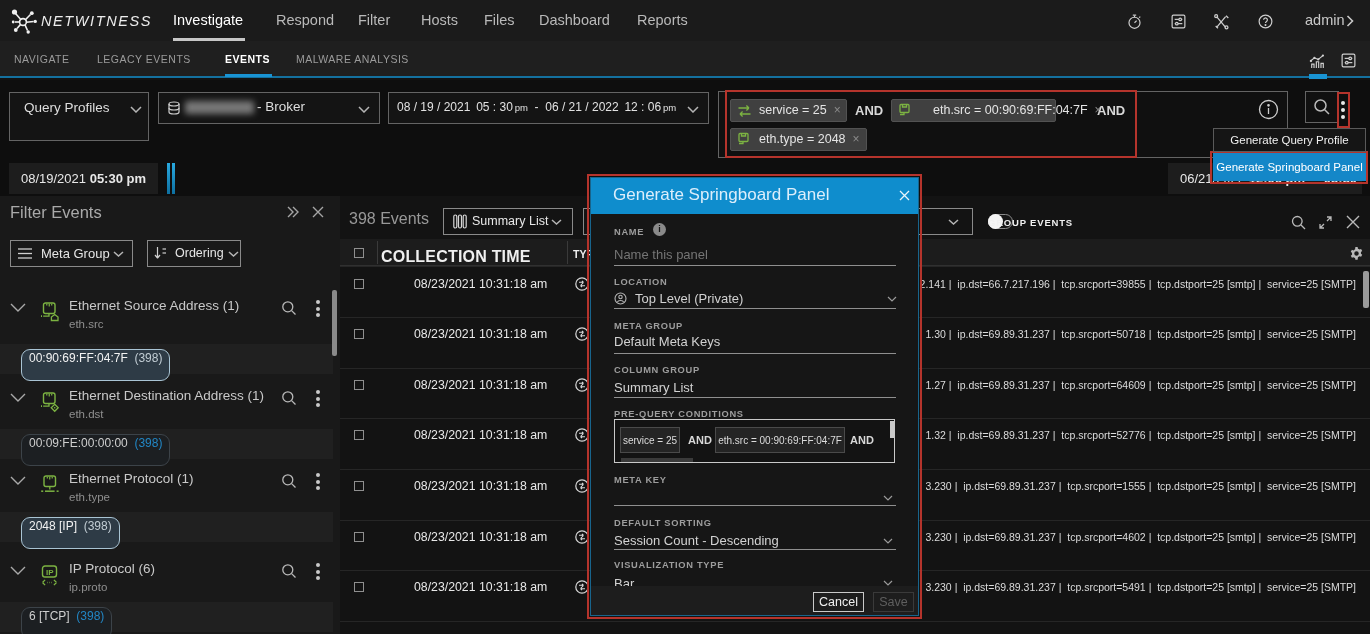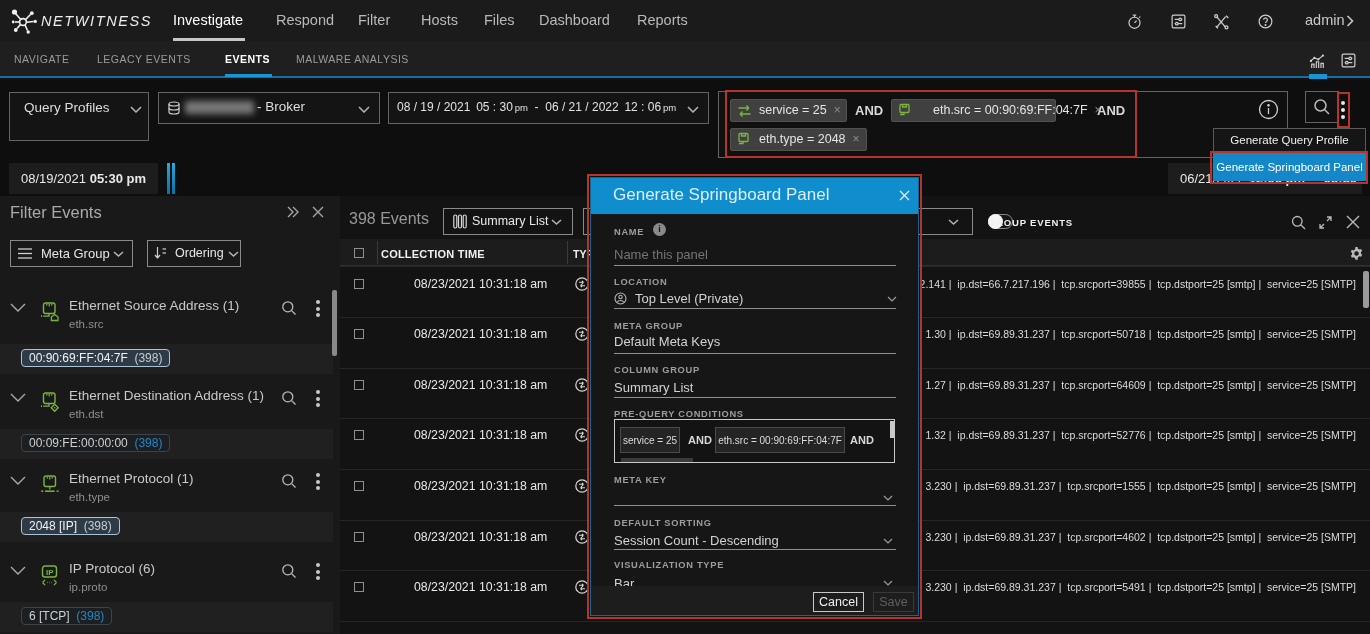--- a/index.html
+++ b/index.html
@@ -38,21 +38,21 @@
 #tl-label { left:9px; top:163px; width:149px; height:31px; background:#1d1d1d; color:#e8e8e8; font-size:13px; line-height:31px; text-align:center; }
 #tl-right { left:1180px; top:163px; height:31px; color:#e8e8e8; font-size:13px; line-height:31px; white-space:nowrap; }
 
 
 #fpanel { left:0; top:196px; width:340px; height:438px; background:#191919; }
 #ftitle { left:10px; top:203px; color:#a9a9a9; font-size:16.5px; }
 .fbtn { position:absolute; border:1px solid #8a8a8a; height:27px; color:#e6e6e6; font-size:13px; line-height:25px; }
 .msec .t { color:#c9c9c9; font-size:13.5px; white-space:nowrap; }
 .msec .k { color:#8f8f8f; font-size:11.5px; white-space:nowrap; }
 .chipband { position:absolute; left:0; width:333px; height:30px; background:#202020; }
-.chip { position:absolute; height:18px; border-radius:4px; font-size:12px; line-height:17px; white-space:nowrap; padding:0 7px; }
+.chip { position:absolute; height:32px; border-radius:9px; font-size:12px; line-height:17px; white-space:nowrap; padding:0 7px; }
 .chip.sel { background:#2e3b46; border:1px solid #a9c4d4; color:#f2f2f2; }
 .chip.sel .n { color:#c2cdd4; }
 .chip.un { background:#1c1f22; border:1px solid #3c4349; color:#cfcfcf; }
 .chip.un .n { color:#2286c4; }
 
 
 #events { left:340px; top:196px; width:1030px; height:438px; background:#131313; }
 #ehead { left:340px; top:239px; width:1030px; height:27px; background:#1c1c1c; border-bottom:1px solid #303030; }
 .cb { position:absolute; width:10px; height:10px; border:1px solid #8f8f8f; background:transparent; }
 .rowline { position:absolute; left:340px; width:1030px; height:1px; background:#262626; }
@@ -402,21 +402,21 @@
 </svg>
 <svg class="abs" style="left:1318px;top:215px;" width="15" height="15" viewBox="0 0 15 15" stroke="#b9b9b9" stroke-width="1.3" fill="none">
  <path d="M9 2 h4 v4 M13 2 L9 6 M6 13 H2 V9 M2 13 L6 9"></path>
 </svg>
 <svg class="abs" style="left:1346px;top:215px;" width="14" height="14" viewBox="0 0 14 14" stroke="#b9b9b9" stroke-width="1.4" fill="none">
  <path d="M1 1 L13 13 M13 1 L1 13"></path>
 </svg>
 
 <div id="ehead" class="abs"></div>
 <div class="cb abs" style="left:354px;top:248px;"></div>
-<div class="abs" style="left:381px;top:248px;color:#f0f0f0;font-size:11px;font-weight:bold;letter-spacing:0.2px;">COLLECTION TIME</div>
+<div class="abs" style="left:381px;top:248px;color:#f0f0f0;font-size:16px;font-weight:bold;letter-spacing:0.2px;">COLLECTION TIME</div>
 <div class="abs" style="left:377px;top:241px;width:1px;height:23px;background:#3a3a3a;"></div>
 <div class="abs" style="left:567px;top:241px;width:1px;height:23px;background:#3a3a3a;"></div>
 <div class="abs" style="left:573px;top:248px;color:#f0f0f0;font-size:10.5px;font-weight:bold;letter-spacing:0.2px;">TYP</div>
 <svg class="abs" style="left:1349px;top:246px;" width="15" height="15" viewBox="0 0 16 16">
  <path fill="#b9b9b9" d="M6.8 1 h2.4 l0.35 1.8 a5.3 5.3 0 0 1 1.6 0.93 l1.75 -0.6 l1.2 2.08 l-1.4 1.2 a5.3 5.3 0 0 1 0 1.85 l1.4 1.2 l-1.2 2.08 l-1.75 -0.6 a5.3 5.3 0 0 1 -1.6 0.93 L9.2 14.7 H6.8 l-0.35 -1.83 a5.3 5.3 0 0 1 -1.6 -0.93 l-1.75 0.6 l-1.2 -2.08 l1.4 -1.2 a5.3 5.3 0 0 1 0 -1.85 l-1.4 -1.2 l1.2 -2.08 l1.75 0.6 a5.3 5.3 0 0 1 1.6 -0.93 Z M8 5.6 a2.4 2.4 0 1 0 0 4.8 a2.4 2.4 0 0 0 0 -4.8 Z"></path>
 </svg>
 
 <div id="erows">
     <div class="cb abs" style="left:354px;top:278.5px;"></div>
     <div class="rtime abs" style="left:414px;top:276.5px;">08/23/2021 10:31:18 am</div>

